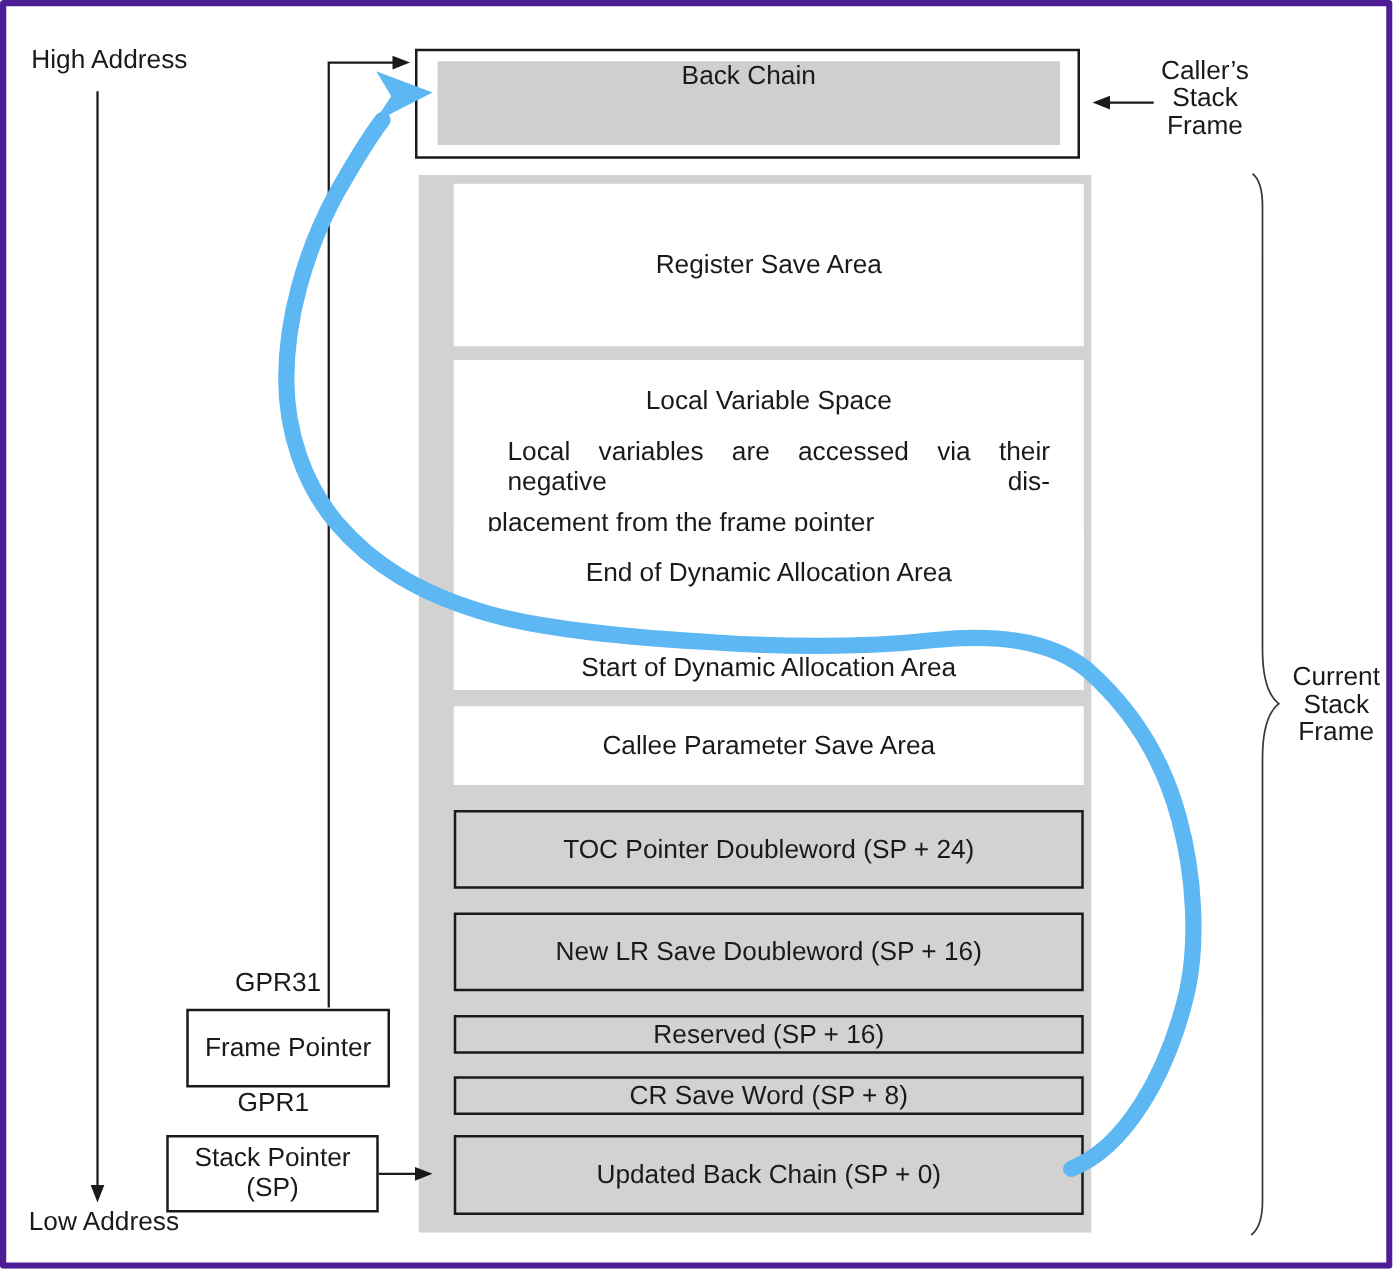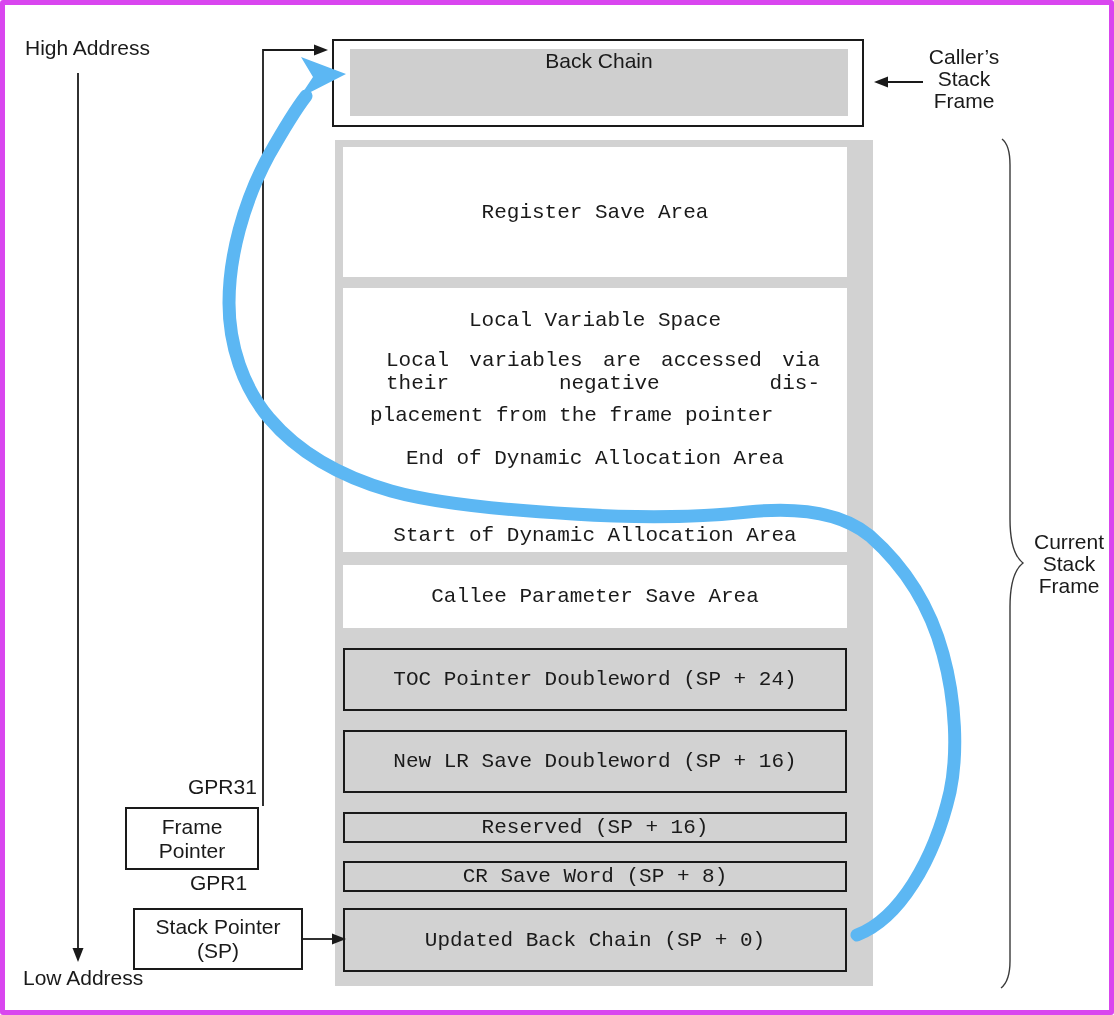--- a/index.html
+++ b/index.html
@@ -1,35 +1,34 @@
 <!DOCTYPE html>
 <html><head>
 <meta charset="utf-8">
 <style>
   html,body{margin:0;padding:0;background:#ffffff;}
   .canvas{
     position:relative;
     width:1114px;height:1015px;
     box-sizing:border-box;
     background:#ffffff;
-    border:5px solid #d946ef;
+    border:5px solid #4c1d95;
     border-radius:3px;
     font-family:"Liberation Sans","DejaVu Sans",sans-serif;
     color:#1a1a1a;
     overflow:hidden;
   }
   .abs{position:absolute;}
   .lbl{font-size:21px;line-height:24px;white-space:nowrap;}
   .graybg{background:#d2d2d2;}
   .row{
-    position:absolute;left:338px;width:504px;
+    position:absolute;left:358px;width:504px;
     display:flex;align-items:center;justify-content:center;
     font-size:21px;text-align:center;background:#ffffff;
     box-sizing:border-box;
-    font-family:Liberation Mono, monospace;
   }
   .row.bordered{background:#d2d2d2;border:2px solid #1a1a1a;align-items:center;}
   .outbox{
     position:absolute;box-sizing:border-box;border:2px solid #1a1a1a;background:#ffffff;
     display:flex;align-items:center;justify-content:center;font-size:21px;text-align:center;
   }
   .multiline{display:block;text-align:center;}
   .jline{
     text-align:justify;text-align-last:justify;
     padding:0 27px;font-size:21px;white-space:normal;margin-left:16px;
@@ -90,21 +89,21 @@
     <span>Reserved (SP + 16)</span>
   </div>
   <div class="row bordered" style="top:856px;height:31px;">
     <span>CR Save Word (SP + 8)</span>
   </div>
   <div class="row bordered" style="top:903px;height:64px;">
     <span>Updated Back Chain (SP + 0)</span>
   </div>
 
   <div class="abs lbl" style="left:183px;top:770px;">GPR31</div>
-  <div class="outbox" style="left:120px;top:802px;width:134px;height:63px;justify-content:center;">
+  <div class="outbox" style="left:144px;top:802px;width:163px;height:63px;justify-content:center;">
     <span>Frame Pointer</span>
   </div>
   <div class="abs lbl" style="left:185px;top:866px;">GPR1</div>
   <div class="outbox" style="left:128px;top:903px;width:170px;height:62px;">
     <span>Stack Pointer (SP)</span>
   </div>
 
   <div class="abs stacklbl" style="left:1026px;top:526px;width:76px;">
     <div>Current</div>
     <div>Stack</div>

